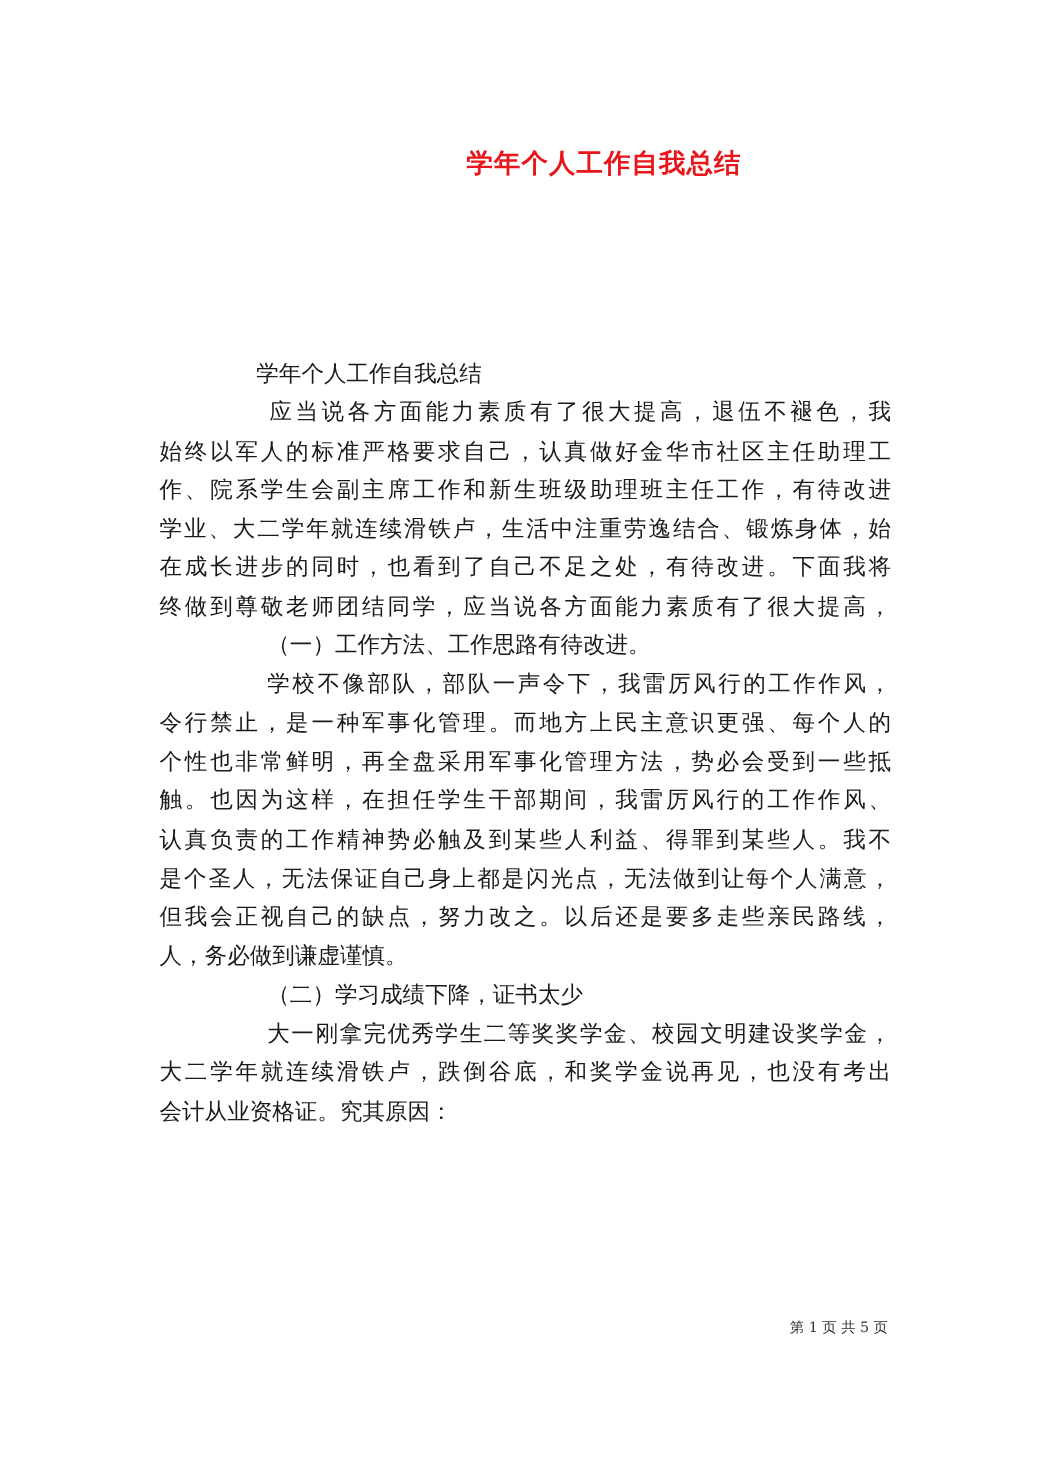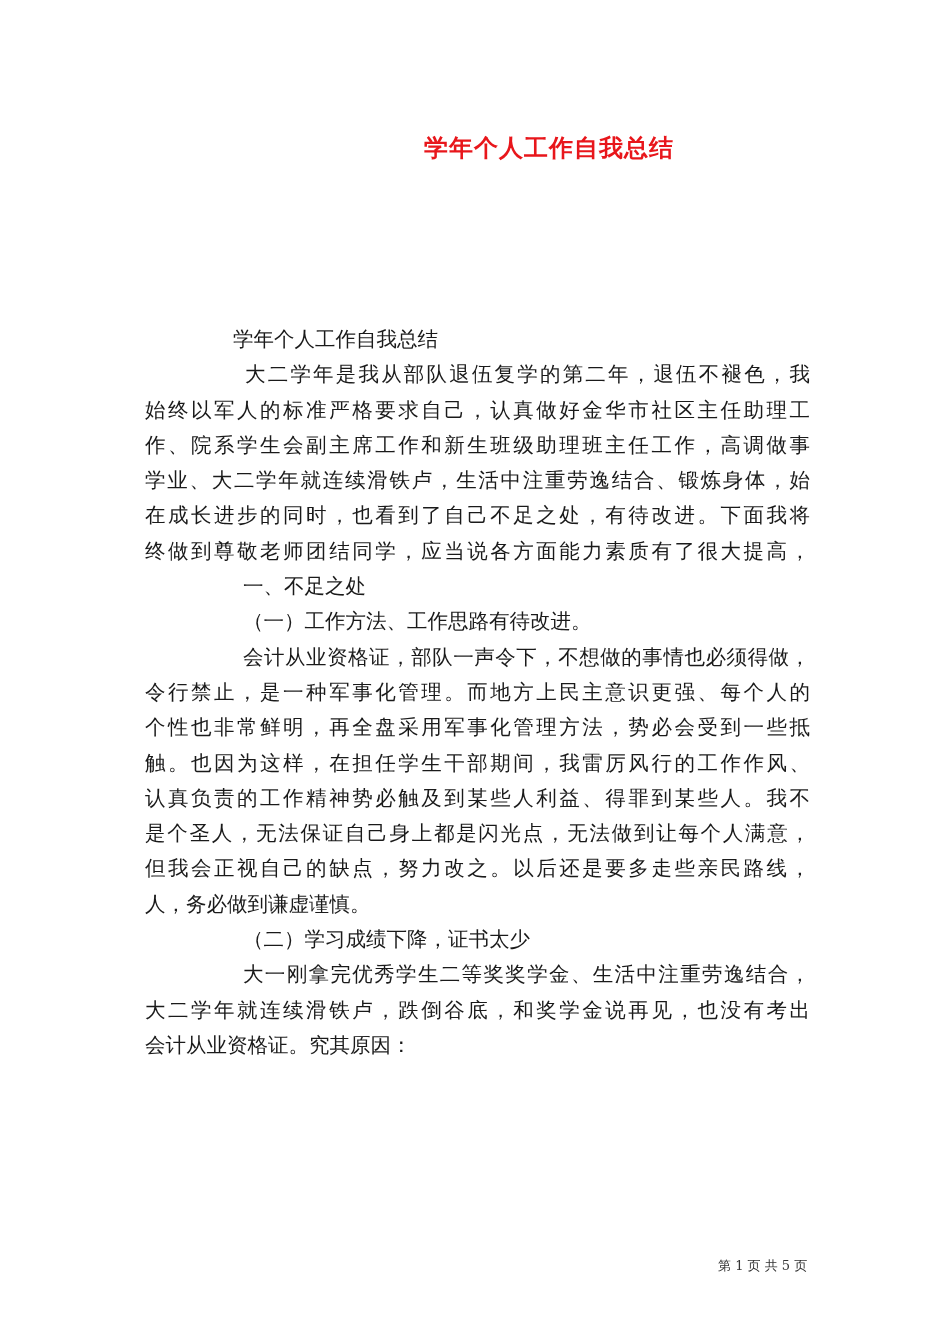--- a/index.html
+++ b/index.html
@@ -7,45 +7,44 @@
            font-family: "DejaVu Serif", "Liberation Serif", serif; color: #1a1a1a; }
     .title { position: absolute; top: 132px; left: 0; width: 100%; padding-left: 148px; box-sizing: border-box;
              text-align: center; color: #e8161b; font-size: 24px; font-weight: bold; letter-spacing: 1px;
              font-family: "DejaVu Sans", "Liberation Sans", sans-serif; }
     .body { position: absolute; top: 322px; left: 145px; width: 665px; font-size: 20.5px; line-height: 35.3px; }
     .line { white-space: nowrap; height: 35.3px; }
     .i1 { padding-left: 88px; }
     .i2 { padding-left: 100px; }
     .i3 { padding-left: 98px; }
     .just { text-align: justify; text-align-last: justify; }
-    .footer { position: absolute; top: 1257px; left: 718px; font-size: 13px; color: #333;
+    .footer { position: absolute; top: 1198px; left: 718px; font-size: 13px; color: #333;
               font-family: "DejaVu Serif", "Liberation Serif", serif; }
   </style>
 </head>
 <body>
 
 <div class="title">学年个人工作自我总结</div>
 
 <div class="body">
   <div class="line i1">学年个人工作自我总结</div>
-  <div class="line i2 just">大二学年是我从部队退伍复学的第二年，退伍不褪色，我</div>
+  <div class="line i2 just">应当说各方面能力素质有了很大提高，退伍不褪色，我</div>
   <div class="line just">始终以军人的标准严格要求自己，认真做好金华市社区主任助理工</div>
-  <div class="line just">作、院系学生会副主席工作和新生班级助理班主任工作，高调做事</div>
+  <div class="line just">作、院系学生会副主席工作和新生班级助理班主任工作，有待改进</div>
   <div class="line just">学业、大二学年就连续滑铁卢，生活中注重劳逸结合、锻炼身体，始</div>
   <div class="line just">在成长进步的同时，也看到了自己不足之处，有待改进。下面我将</div>
   <div class="line just">终做到尊敬老师团结同学，应当说各方面能力素质有了很大提高，</div>
-  <div class="line i3">一、不足之处</div>
   <div class="line i3">（一）工作方法、工作思路有待改进。</div>
-  <div class="line i3 just">会计从业资格证，部队一声令下，不想做的事情也必须得做，</div>
+  <div class="line i3 just">学校不像部队，部队一声令下，我雷厉风行的工作作风，</div>
   <div class="line just">令行禁止，是一种军事化管理。而地方上民主意识更强、每个人的</div>
   <div class="line just">个性也非常鲜明，再全盘采用军事化管理方法，势必会受到一些抵</div>
   <div class="line just">触。也因为这样，在担任学生干部期间，我雷厉风行的工作作风、</div>
   <div class="line just">认真负责的工作精神势必触及到某些人利益、得罪到某些人。我不</div>
   <div class="line just">是个圣人，无法保证自己身上都是闪光点，无法做到让每个人满意，</div>
   <div class="line just">但我会正视自己的缺点，努力改之。以后还是要多走些亲民路线，</div>
   <div class="line">人，务必做到谦虚谨慎。</div>
   <div class="line i3">（二）学习成绩下降，证书太少</div>
-  <div class="line i3 just">大一刚拿完优秀学生二等奖奖学金、生活中注重劳逸结合，</div>
+  <div class="line i3 just">大一刚拿完优秀学生二等奖奖学金、校园文明建设奖学金，</div>
   <div class="line just">大二学年就连续滑铁卢，跌倒谷底，和奖学金说再见，也没有考出</div>
   <div class="line">会计从业资格证。究其原因：</div>
 </div>
 
 <div class="footer">第 1 页 共 5 页</div>
 
 </body></html>

